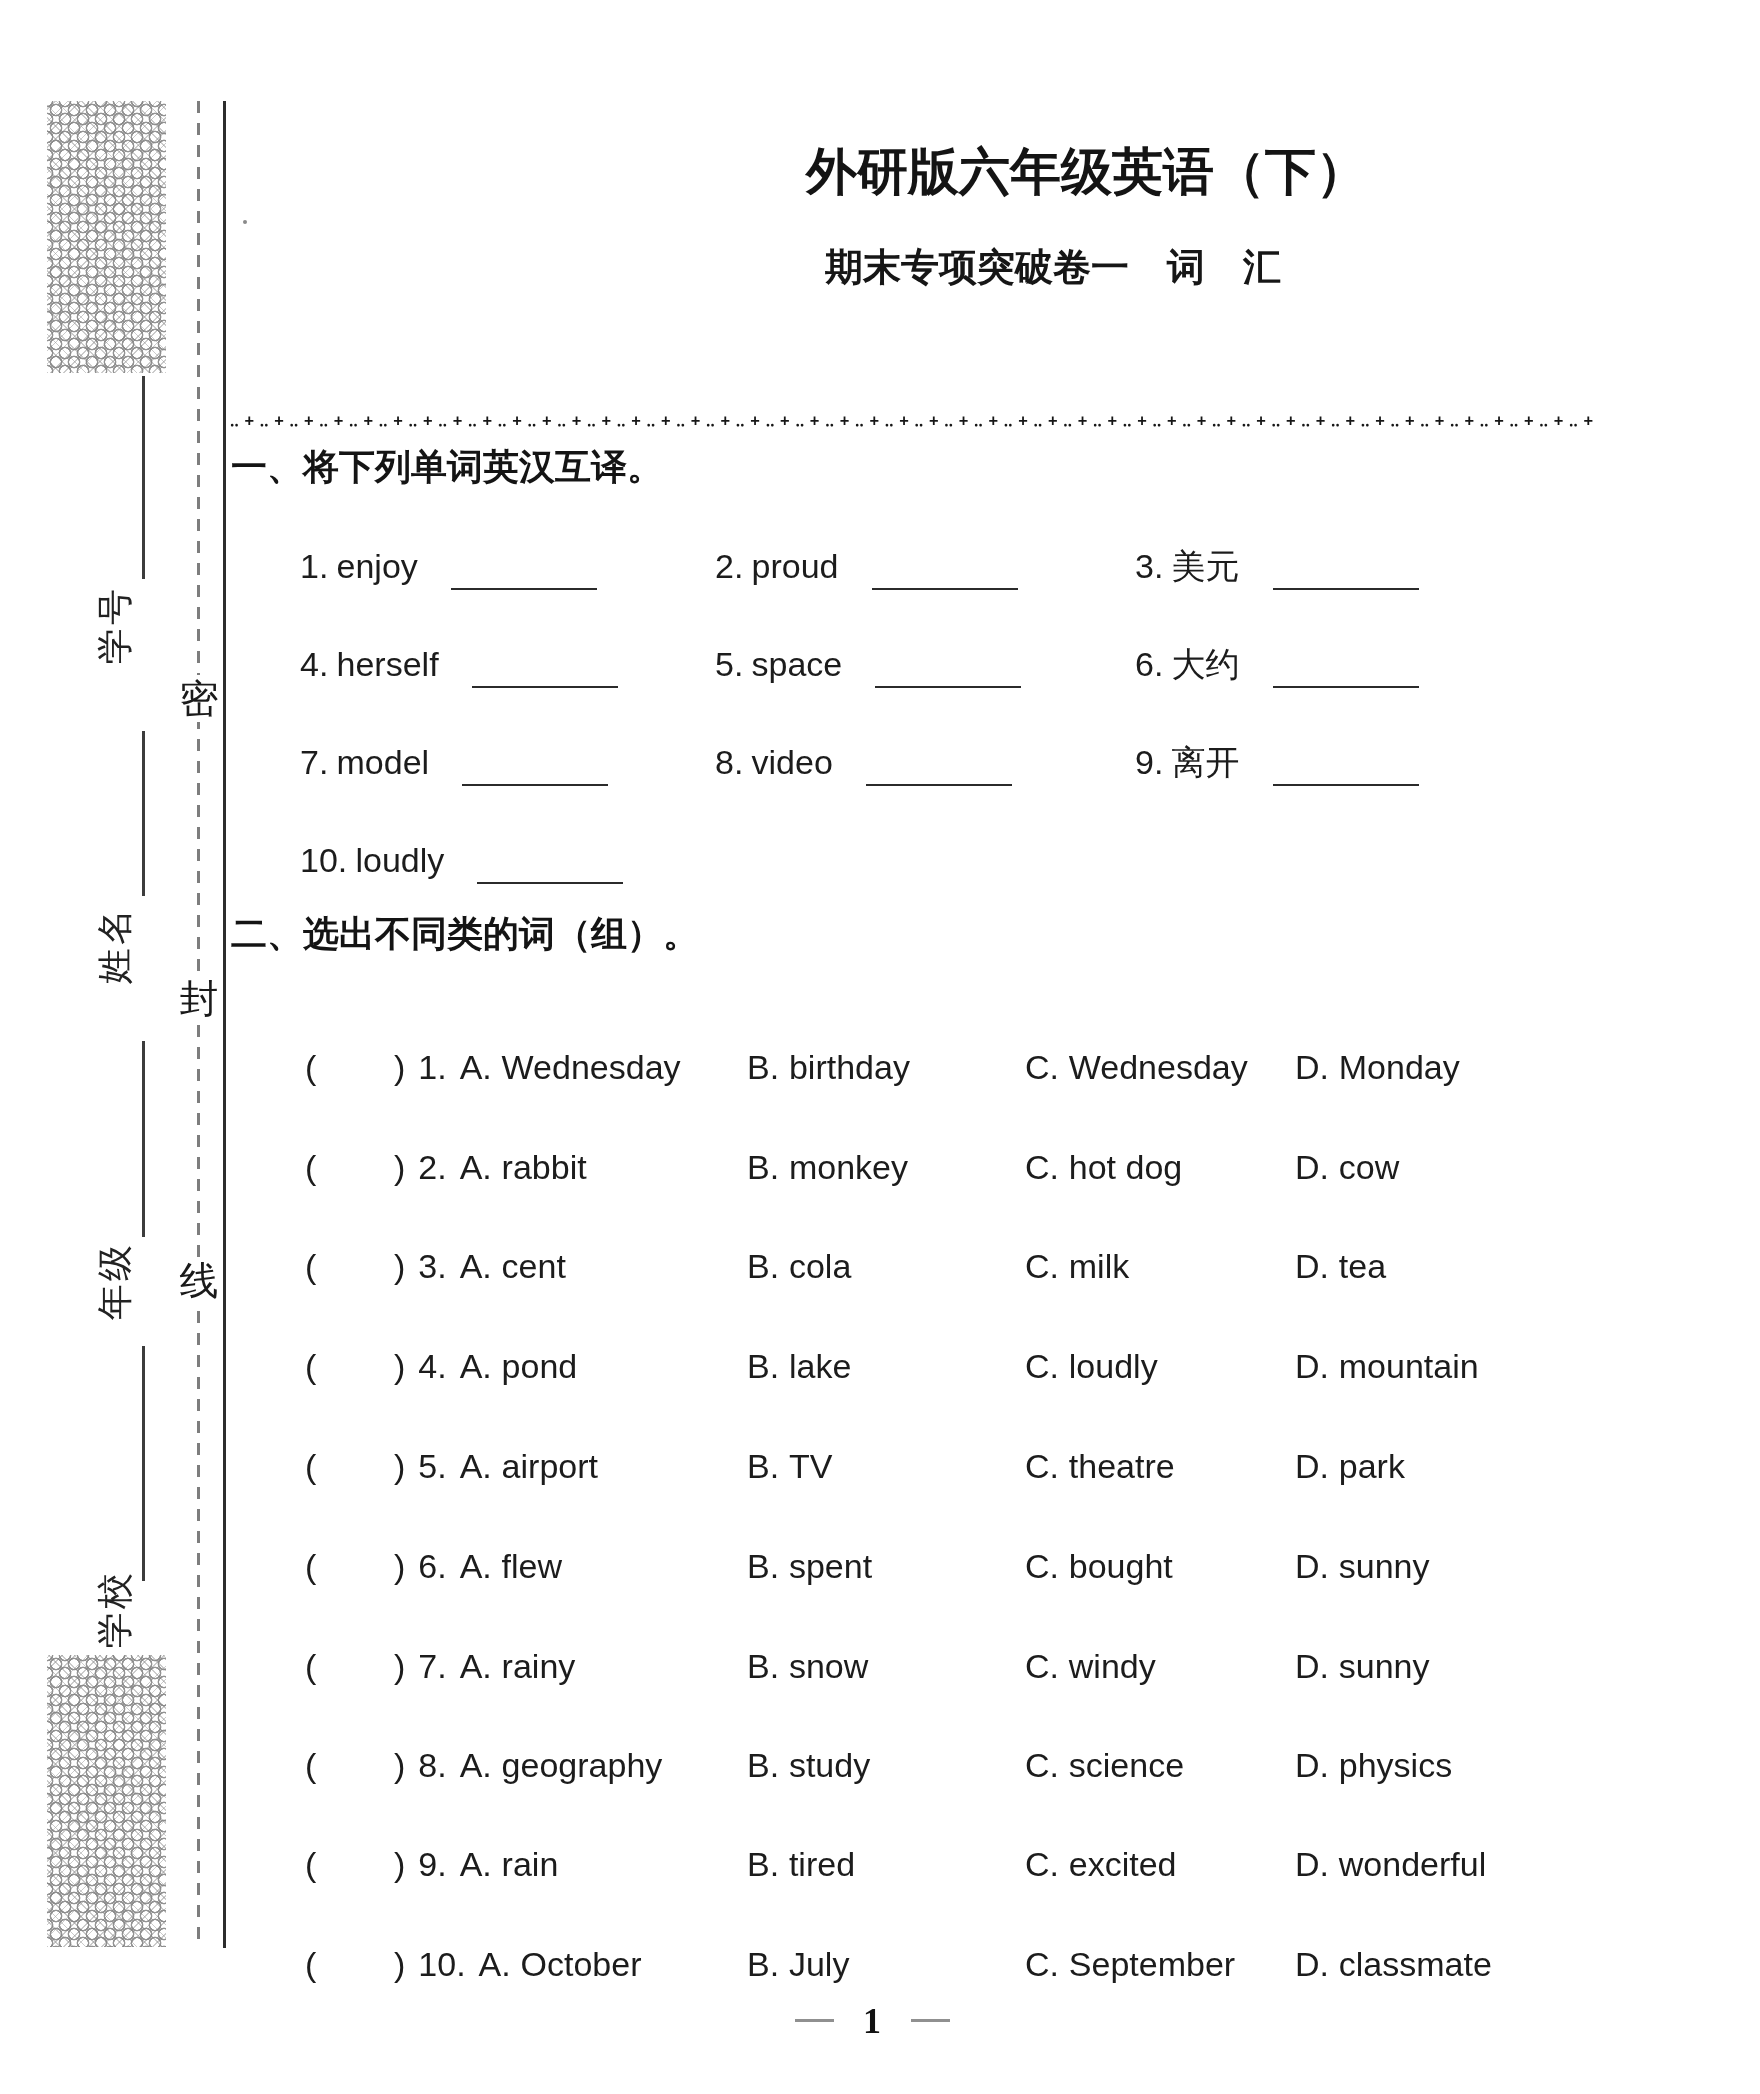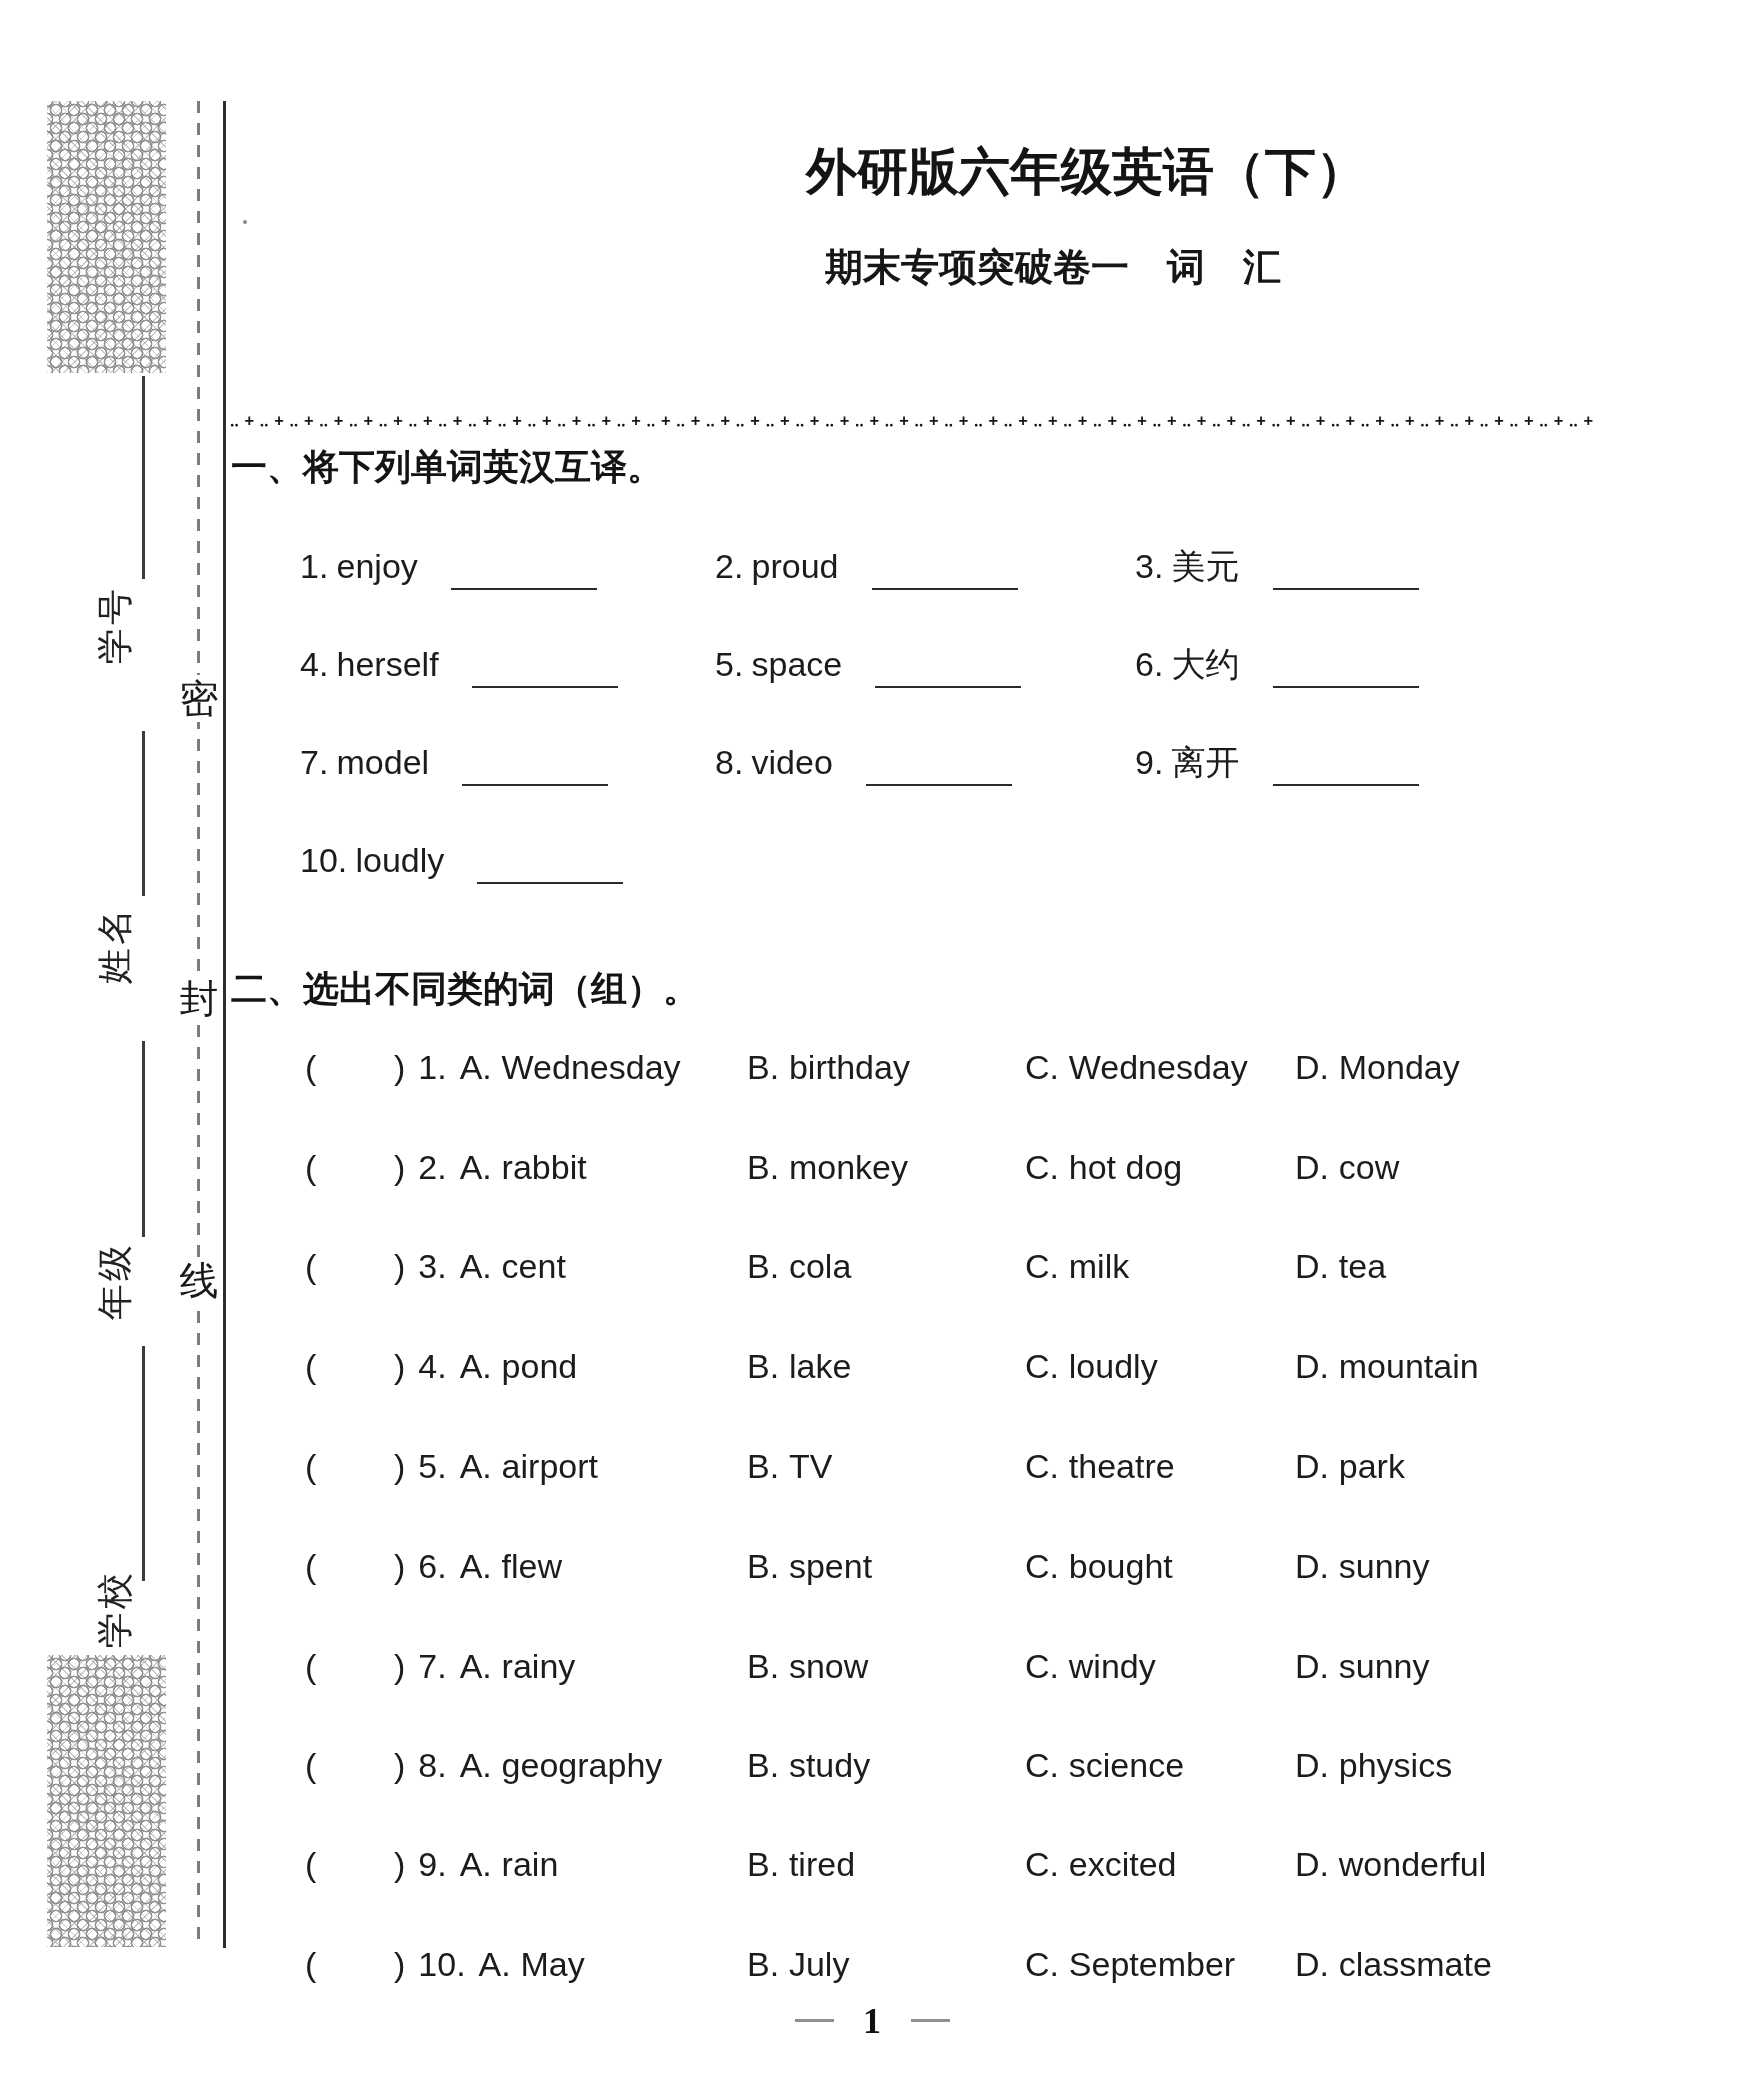--- a/index.html
+++ b/index.html
@@ -58,21 +58,21 @@
   .divider{
     position:absolute; left:230px; top:408px; width:1520px; height:24.5px;
     overflow:hidden; white-space:nowrap; font-size:16.4px; line-height:24.5px;
     letter-spacing:5.7px; color:#161616; font-weight:bold;
   }
   
   .sec-heading{
     position:absolute; left:231px; font-size:36px; line-height:43px;
     font-weight:bold; color:#141414; white-space:nowrap;
   }
-  .sh-1{top:445px;} .sh-2{top:968px;font-family:Liberation Serif, serif;}
+  .sh-1{top:445px;} .sh-2{top:912px;}
   .s1-item{
     position:absolute; display:flex; align-items:flex-start;
     font-size:34px; line-height:49px; white-space:nowrap;
   }
   .q-no{margin-right:8.2px;}
   .blank{
     display:block; width:146px; height:0;
     border-bottom:2.5px solid #2b2b2b; margin-left:33px; margin-top:46px;
   }
   .s2-row{position:absolute; left:0; top:0; width:1760px; height:51px;
@@ -383,21 +383,21 @@
       <span class="word">wonderful</span>
     </span>
   </div>
       <div class="s2-row" style="top: 1940px;">
     <span class="b-open">(</span>
     <span class="g1">
       <span class="b-close">)</span>
           <span class="row-no">10.</span>
       <span class="opt opt-a">
         <span class="letter">A.</span>
-        <span class="word">May</span>
+        <span class="word">October</span>
       </span>
     </span>
     <span class="opt opt-b">
       <span class="letter">B.</span>
       <span class="word">July</span>
     </span>
     <span class="opt opt-c">
       <span class="letter">C.</span>
       <span class="word">September</span>
     </span>

